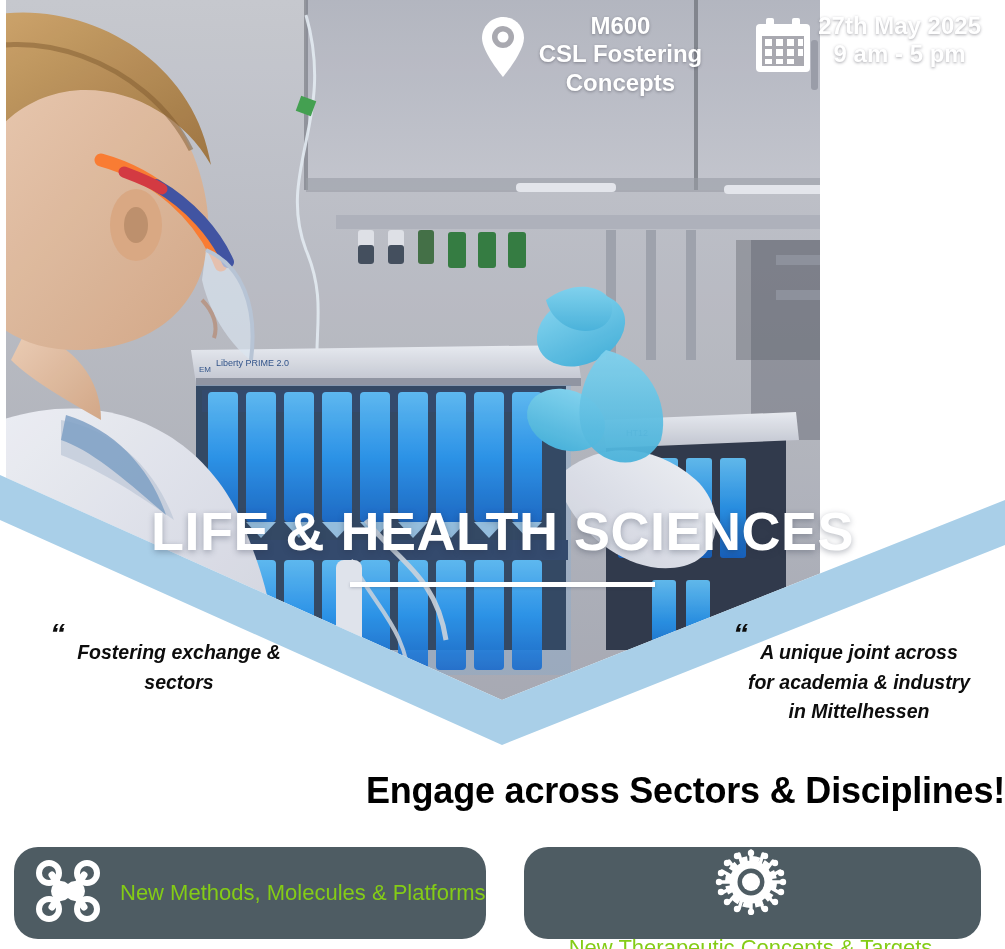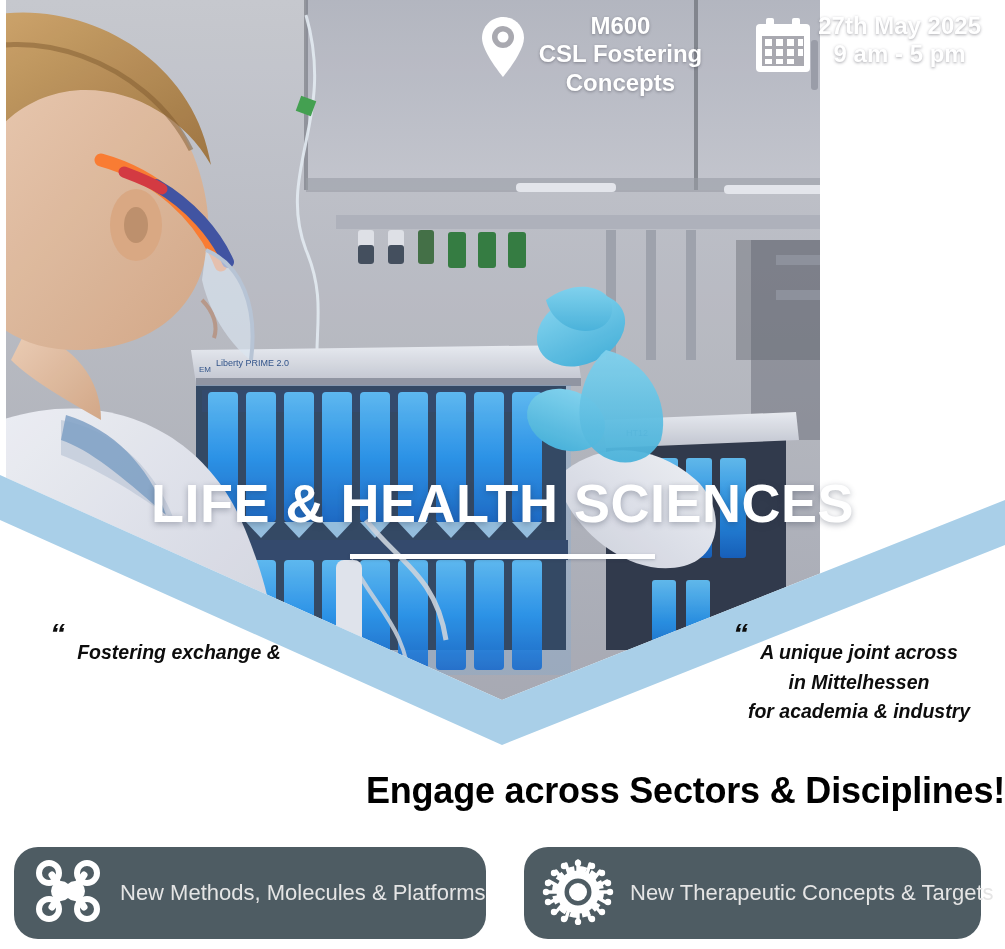--- a/index.html
+++ b/index.html
@@ -45,21 +45,21 @@
   .info-icon{flex:0 0 auto;display:block;margin-top:4px;}
   .info-text{
     color:#ffffff;font-weight:bold;font-size:24px;line-height:1.18;
     text-align:center;
     text-shadow:0 1px 3px rgba(60,60,70,.45);
   }
   .info-line{display:block;white-space:nowrap;}
 
   
   .title-wrap{
-    position:absolute;left:0;top:474px;width:1005px;
+    position:absolute;left:0;top:502px;width:1005px;
     text-align:center;pointer-events:none;
   }
   .main-title{
     color:#ffffff;font-weight:bold;
     font-size:54px;line-height:1.08;letter-spacing:.5px;
     text-shadow:0 2px 6px rgba(40,50,70,.35);
     margin:0;
   }
   .title-line{display:block;white-space:nowrap;}
   .title-rule{
@@ -98,24 +98,24 @@
     display:flex;align-items:center;
   }
   .pill{
     background:#4e5c63;border-radius:24px;
     height:92px;box-sizing:border-box;
     display:flex;align-items:center;
     padding:0 22px 0 18px;
     gap:16px;
   }
   .pill-left{margin-left:14px;width:472px;}
-  .pill-right{margin-left:38px;width:457px;}
+  .pill-right{margin-left:38px;width:457px;flex-direction:column;}
   .pill-icon{flex:0 0 auto;display:block;}
   .pill-label{
-    color:#e5e5e5;font-size:22px;font-weight:normal;white-space:nowrap;
+    color:#84cc16;font-size:22px;font-weight:normal;white-space:nowrap;
   }
 </style>
 </head>
 <body>
 
 <div class="poster">
 
   <div class="photo">
     <svg viewBox="0 0 1005 705" preserveAspectRatio="none" aria-hidden="true">
       <defs>
@@ -399,27 +399,28 @@
   <div class="title-wrap">
     <h1 class="main-title">
       <span class="title-line">LIFE &amp; HEALTH SCIENCES</span>
     </h1>
     <div class="title-rule"></div>
   </div>
 
   <div class="quote quote-left">
     <span class="qmark">“</span>
     <span class="qline">Fostering exchange &amp;</span>
+    <span class="qline">sectors</span>
   </div>
 
   <div class="quote quote-right">
     <span class="qmark">“</span>
     <span class="qline">A unique joint across</span>
+    <span class="qline">for academia &amp; industry</span>
     <span class="qline">in Mittelhessen</span>
-    <span class="qline">for academia &amp; industry</span>
   </div>
 
   <div class="headline">Engage across Sectors &amp; Disciplines!</div>
 
   <div class="pills">
 
     <div class="pill pill-left">
       <span class="pill-icon">
         <svg width="72" height="64" viewBox="0 0 72 64" aria-hidden="true">
           <g stroke="#ffffff" stroke-width="7" stroke-linecap="round">

